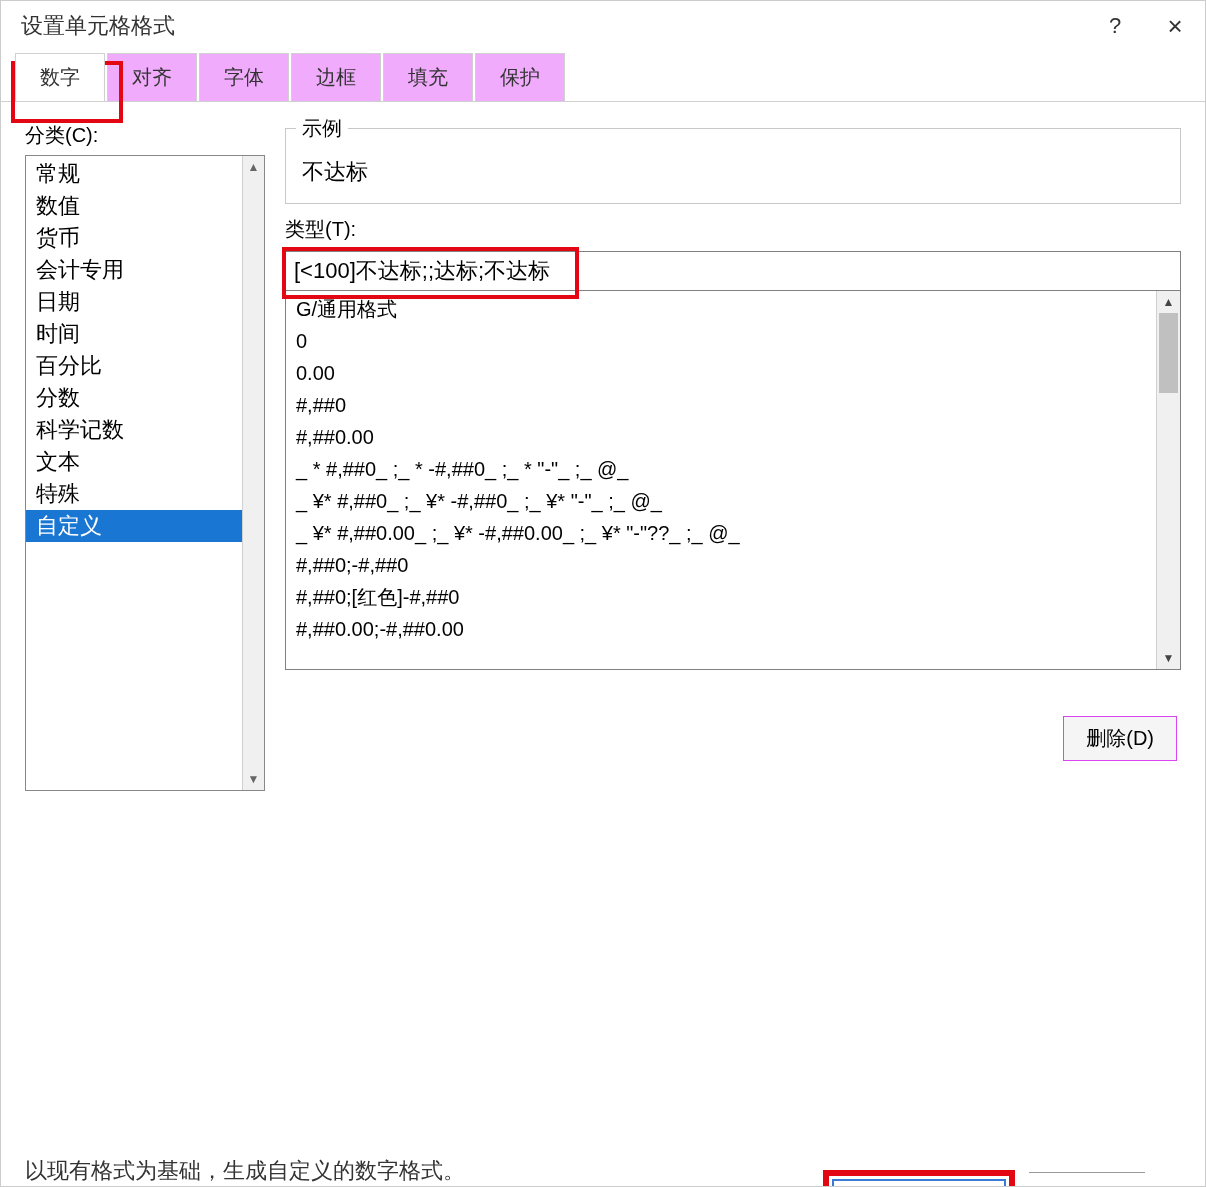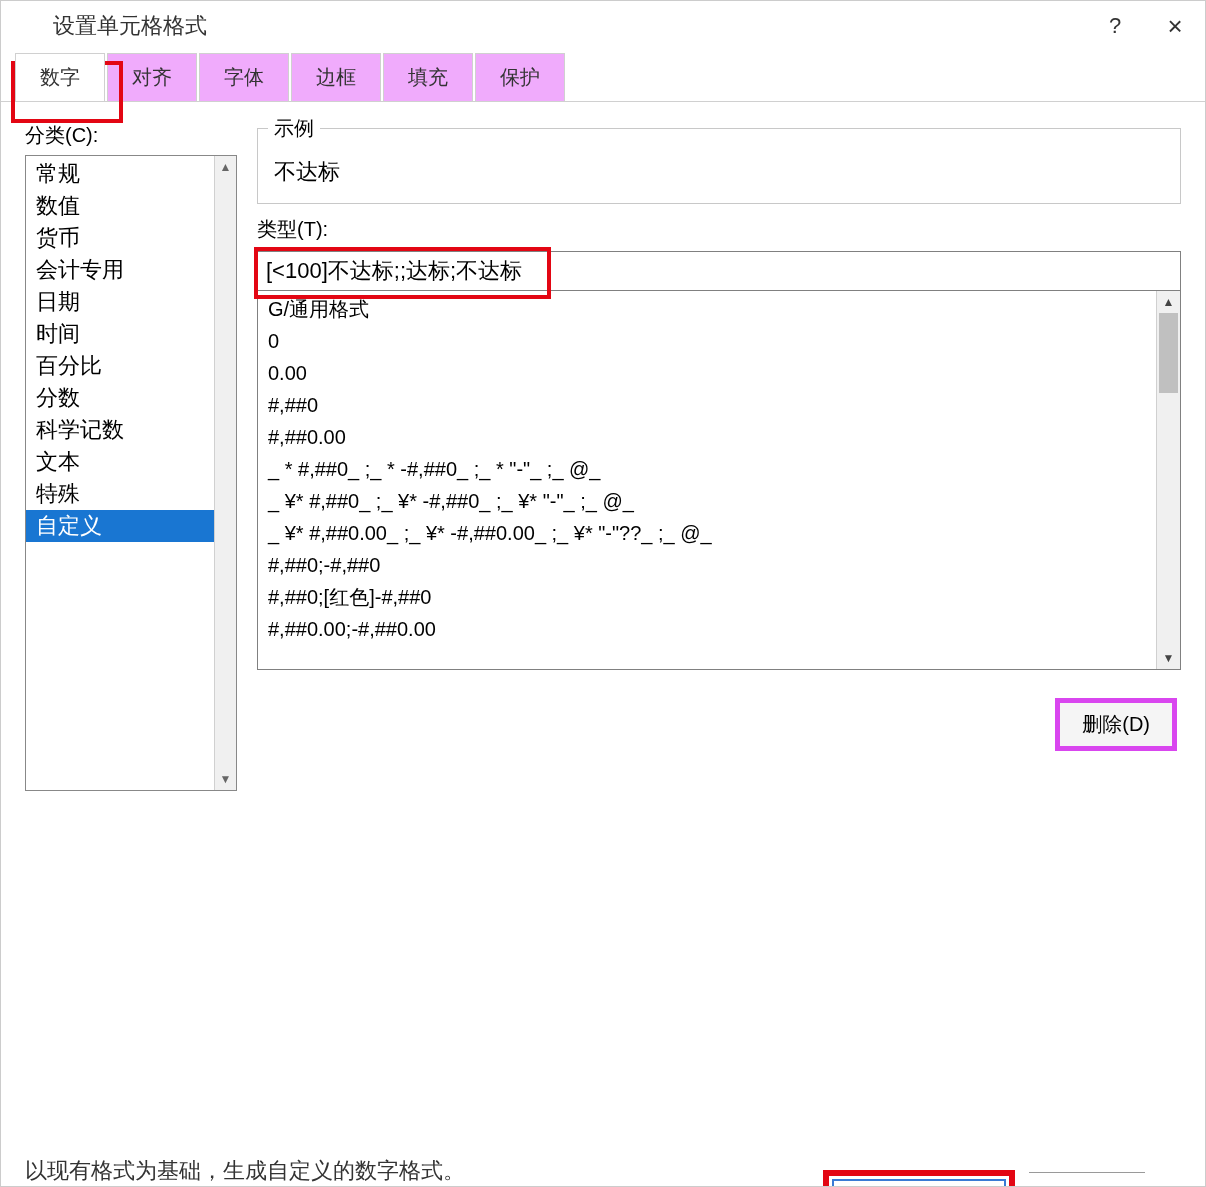--- a/index.html
+++ b/index.html
@@ -25,21 +25,20 @@
     .titlebar {
       display: flex;
       align-items: center;
       justify-content: space-between;
       padding: 8px 16px 8px 20px;
       height: 50px;
     }
     .titlebar .title {
       font-size: 22px;
       color: #333;
-      margin-left: 32px;
     }
     .titlebar .title-btns {
       display: flex;
       align-items: center;
       gap: 32px;
     }
     .titlebar .help, .titlebar .close {
       font-size: 22px;
       cursor: pointer;
       width: 28px;
@@ -91,21 +90,21 @@
     .left-col {
       display: flex;
       flex-direction: column;
     }
     .category-label {
       font-size: 20px;
       margin-bottom: 6px;
     }
     .category-list-wrap {
       border: 1px solid #888;
-      width: 212px;
+      width: 240px;
       height: 636px;
       display: flex;
       background: #fff;
     }
     .category-list {
       list-style: none;
       flex: 1;
       padding: 2px 0;
     }
     .category-list li {
@@ -227,23 +226,24 @@
     }
     .delete-row {
       display: flex;
       justify-content: flex-end;
       margin-top: 28px;
       padding-right: 4px;
     }
     .btn {
       padding: 8px 22px;
       font-size: 20px;
-      border: 5px solid #d946ef;
+      border: 1px solid #d946ef;
       background: #f5f5f5;
       cursor: pointer;
+      margin-top: 18px;
     }
     .description {
       padding: 12px 24px 0 24px;
       font-size: 22px;
       color: #333;
     }
     .bottom-bar {
       position: absolute;
       bottom: 0;
       left: 0;

